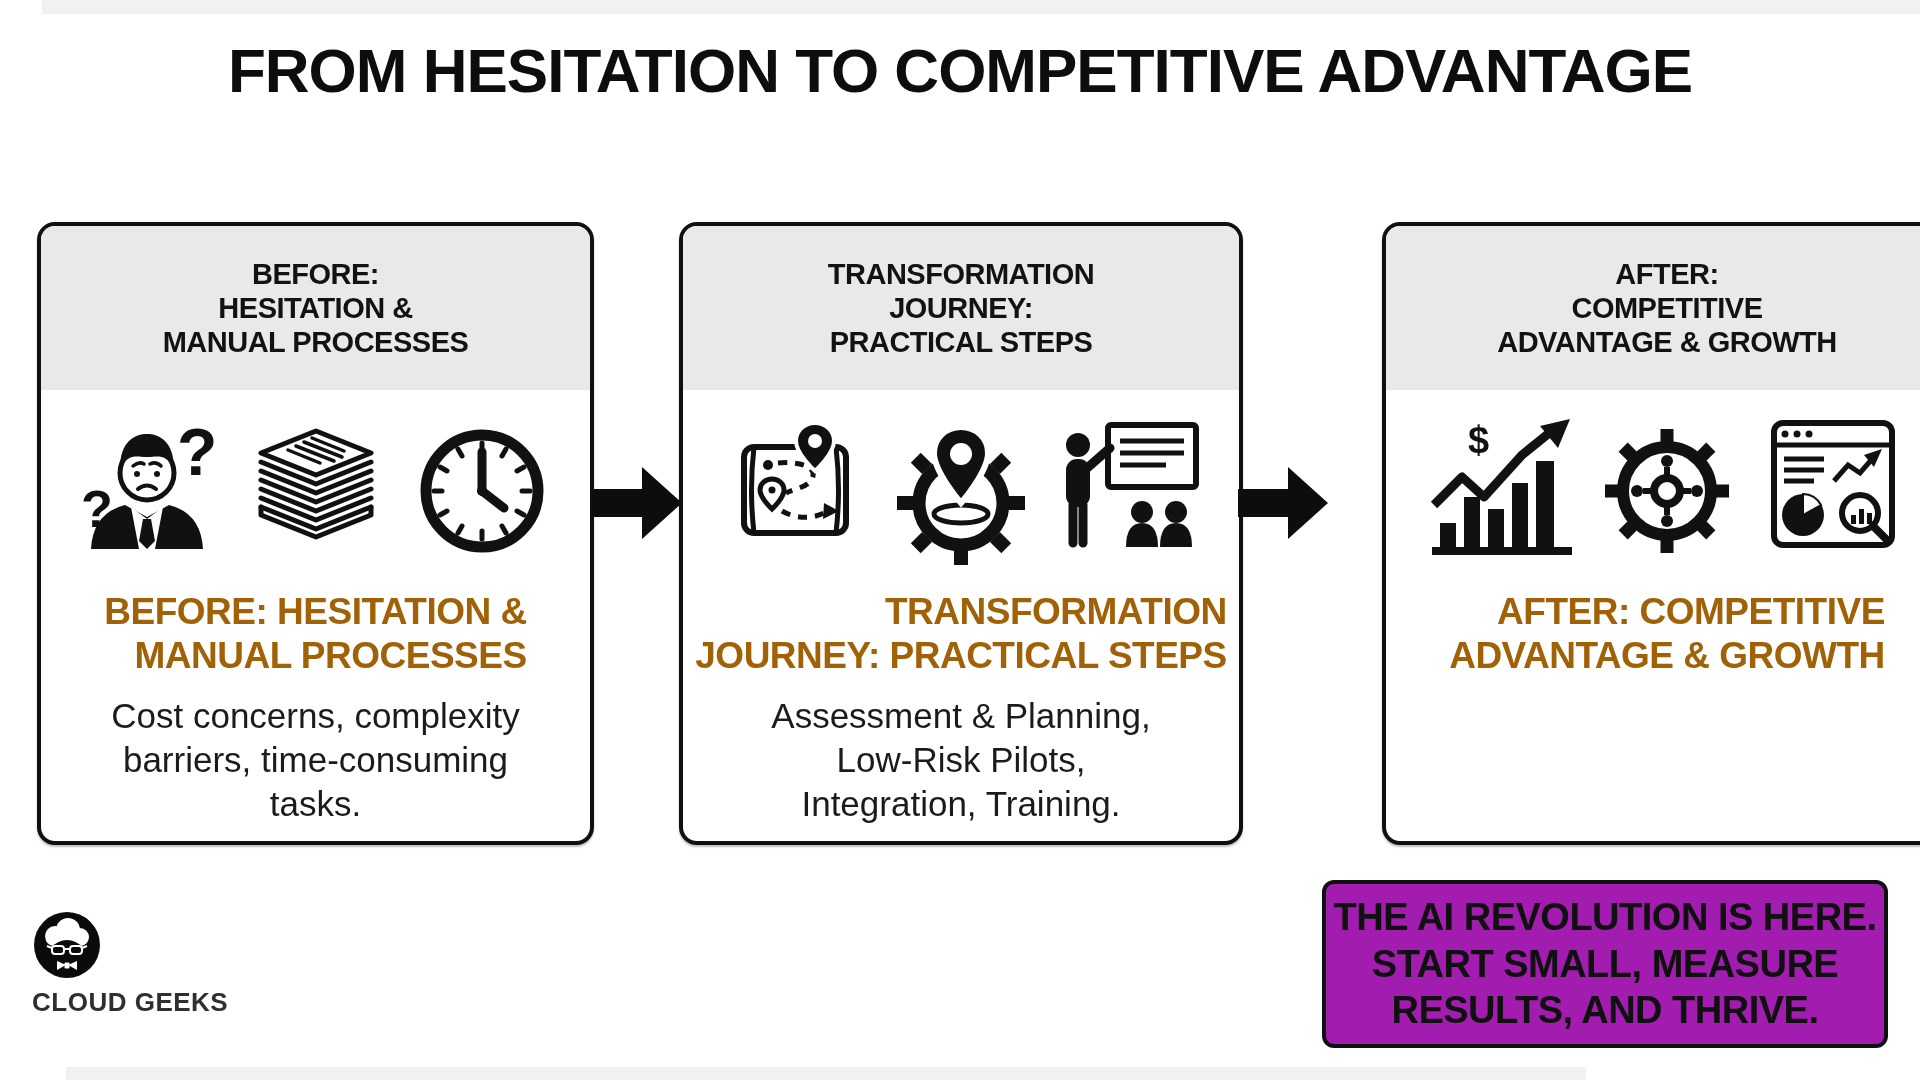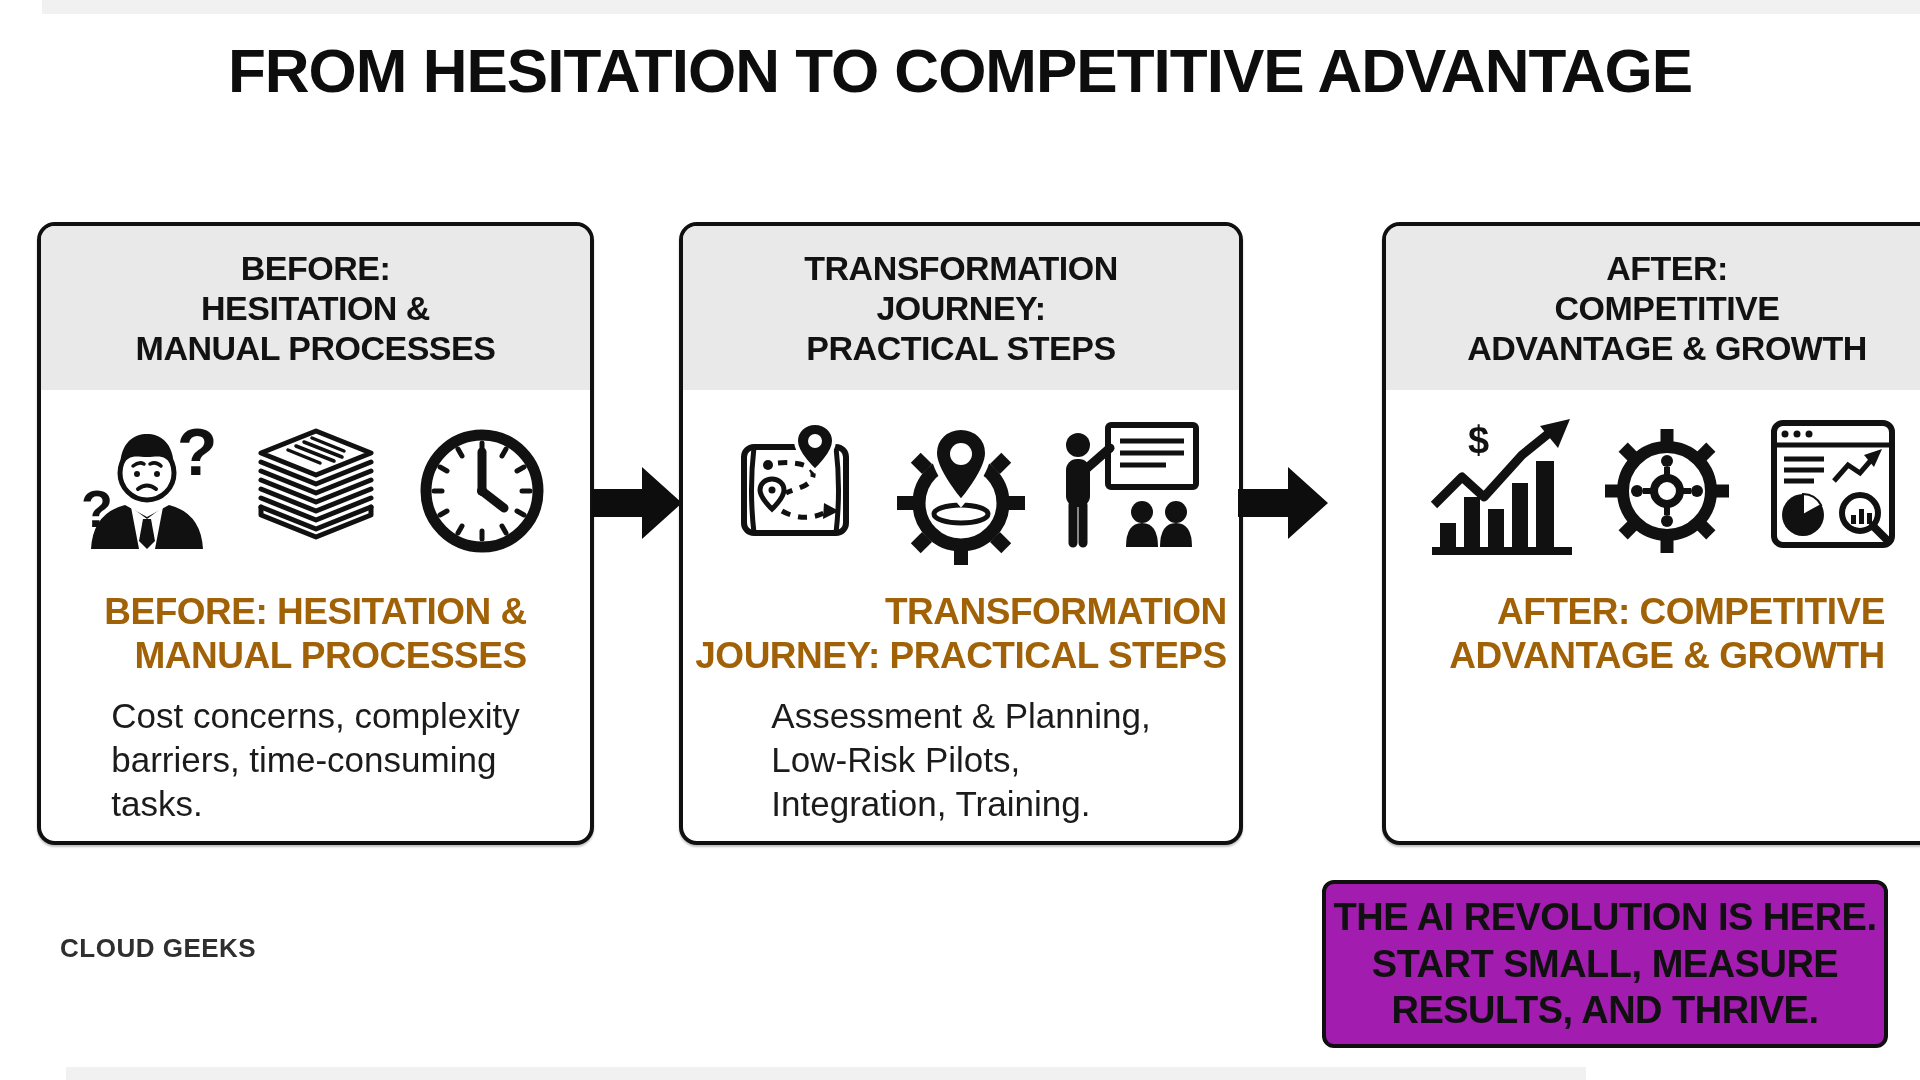--- a/index.html
+++ b/index.html
@@ -6,30 +6,30 @@
   html,body{width:1920px;height:1080px}
   body{background:#ffffff;font-family:"Liberation Sans",sans-serif;position:relative;overflow:hidden;color:#111}
   .edge-strip{position:absolute;background:#f1f1f1}
   .edge-top{left:42px;top:0;width:1878px;height:14px}
   .edge-bottom{left:66px;top:1067px;width:1520px;height:13px}
   .title{position:absolute;top:36px;left:0;width:100%;text-align:center;font-weight:bold;color:#0d0d0d;font-size:62px;line-height:1.12;letter-spacing:-1px}
   .panel{position:absolute;top:222px;height:623px;background:#fff;border:4px solid #101010;border-radius:18px;display:flex;flex-direction:column;align-items:center;overflow:hidden;box-shadow:0 2px 2px rgba(0,0,0,.25)}
   .panel.p1{left:37px;width:557px}
   .panel.p2{left:679px;width:564px}
   .panel.p3{left:1382px;width:570px}
-  .panel-header{width:100%;min-height:164px;background:#e9e9e9;display:flex;align-items:center;justify-content:center;text-align:center;font-weight:bold;font-size:34px;line-height:1.18;white-space:pre-line;padding:12px 8px;letter-spacing:-0.5px;color:#121212}
+  .panel-header{width:100%;min-height:164px;background:#e9e9e9;display:flex;align-items:center;justify-content:center;text-align:center;font-weight:bold;font-size:29px;line-height:1.18;white-space:pre-line;padding:12px 8px;letter-spacing:-0.5px;color:#121212}
   .icon-row{display:flex;align-items:center;justify-content:center;gap:16px;margin-top:26px;height:150px}
   .icon-row svg{display:block}
   .panel-subtitle{margin-top:24px;font-weight:bold;font-size:37px;line-height:1.2;text-align:right;white-space:pre-line;letter-spacing:-0.5px;color:#a16207}
-  .panel-body{margin-top:15px;font-size:35px;line-height:1.26;white-space:pre-line;color:#1b1b1b}
+  .panel-body{margin-top:15px;font-size:35px;line-height:1.26;text-align:center;white-space:pre-line;color:#1b1b1b}
   .arrow{position:absolute;top:464px}
   .arrow.a1{left:592px}
   .arrow.a2{left:1238px}
   .callout{position:absolute;left:1322px;top:880px;width:566px;height:168px;background:#a21caf;border:4px solid #0f0f0f;border-radius:12px;display:flex;align-items:center;justify-content:center;text-align:center;font-weight:bold;font-size:38px;line-height:1.22;white-space:pre-line;letter-spacing:-0.5px;color:#101010}
-  .logo{position:absolute;left:60px;top:910px;width:136px;display:flex;flex-direction:row;align-items:center}
+  .logo{position:absolute;left:32px;top:910px;width:136px;display:flex;flex-direction:column;align-items:flex-start}
   .logo-text{margin-top:7px;font-weight:bold;font-size:26px;color:#2f2f2f;letter-spacing:0.5px;white-space:nowrap}
 </style>
 </head>
 <body>
 
 <div class="edge-strip edge-top"></div>
 <div class="edge-strip edge-bottom"></div>
 
 <div class="title">
   <div>FROM HESITATION TO COMPETITIVE ADVANTAGE</div>

